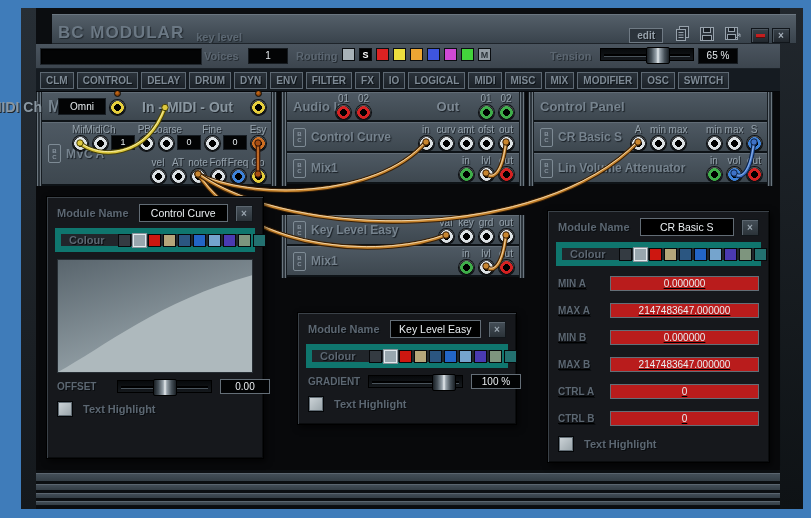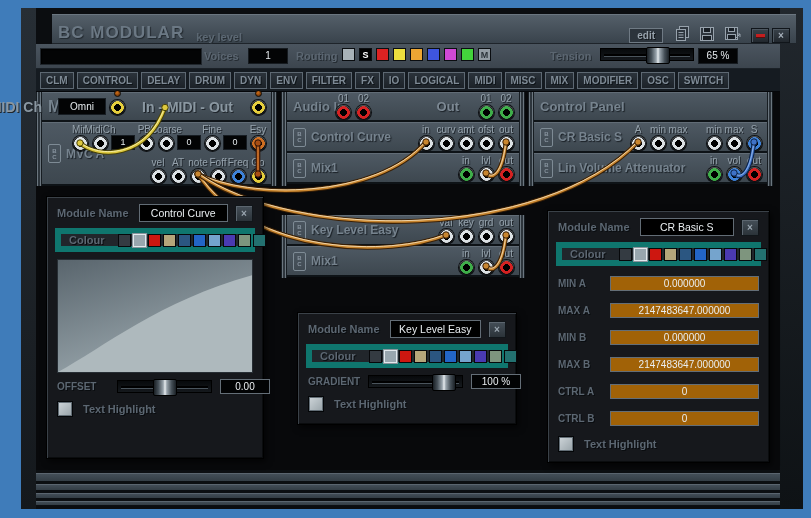--- a/index.html
+++ b/index.html
@@ -103,23 +103,23 @@
   .pcolour{margin:5px 8px 0;height:24px;background:#21262b;border:6px solid #0f766e;display:flex;
     align-items:center;padding-left:8px;box-sizing:border-box;}
   .swatches{display:flex;gap:2px;margin-left:14px;}
   .swatch{width:13px;height:13px;border:1px solid #06080a;box-sizing:border-box;}
   .swatch.sel{border:1px solid #e2e8ec;box-shadow:0 0 0 1px #89949c;}
   .curvebox{margin:7px 10px 0;height:112px;border:1px solid #272e34;}
   .srow{margin:6px 10px 0;display:flex;align-items:center;gap:8px;height:14px;}
   .slab{width:52px;font-size:10px;font-weight:bold;color:#5c6772;text-shadow:1px 1px 0 #0a0d10;flex:none;}
   .svbox{width:48px;height:13px;line-height:13px;background:#020304;border:1px solid #646e77;color:#e9edf0;
     font-size:10px;text-align:center;flex:none;}
-  .frow{margin:7px 10px 0;display:flex;align-items:center;height:20px;}
+  .frow{margin:7px 10px 0;display:flex;align-items:center;height:20px;text-decoration:underline;}
   .flab{width:52px;font-size:10px;font-weight:bold;color:#5c6772;text-shadow:1px 1px 0 #0a0d10;flex:none;}
-  .fbox{flex:1;height:13px;line-height:13px;background:#a16207;border:1px solid #646e77;color:#e9edf0;
+  .fbox{flex:1;height:13px;line-height:13px;background:#b91c1c;border:1px solid #646e77;color:#e9edf0;
     font-size:10px;text-align:center;}
   .cbrow{margin:8px 10px 0;display:flex;align-items:center;gap:10px;}
   .cbx{width:14px;height:14px;background:linear-gradient(135deg,#cfd6da,#97a2a8);border:1px solid #040608;
     box-shadow:inset 0 0 0 1px #626d75;flex:none;}
   .cblab{font-size:11px;font-weight:bold;color:#5c6772;text-shadow:1px 1px 0 #0a0d10;}
 
   
   #footer{position:absolute;left:15px;top:462px;width:744px;height:36px;background:#0c0f12;padding-top:3px;box-sizing:border-box;z-index:5;}
   .rib{margin:0 0 3px 0;background:linear-gradient(#46515b,#333d45);box-shadow:inset 0 1px 0 #5a656f;}
 </style>

